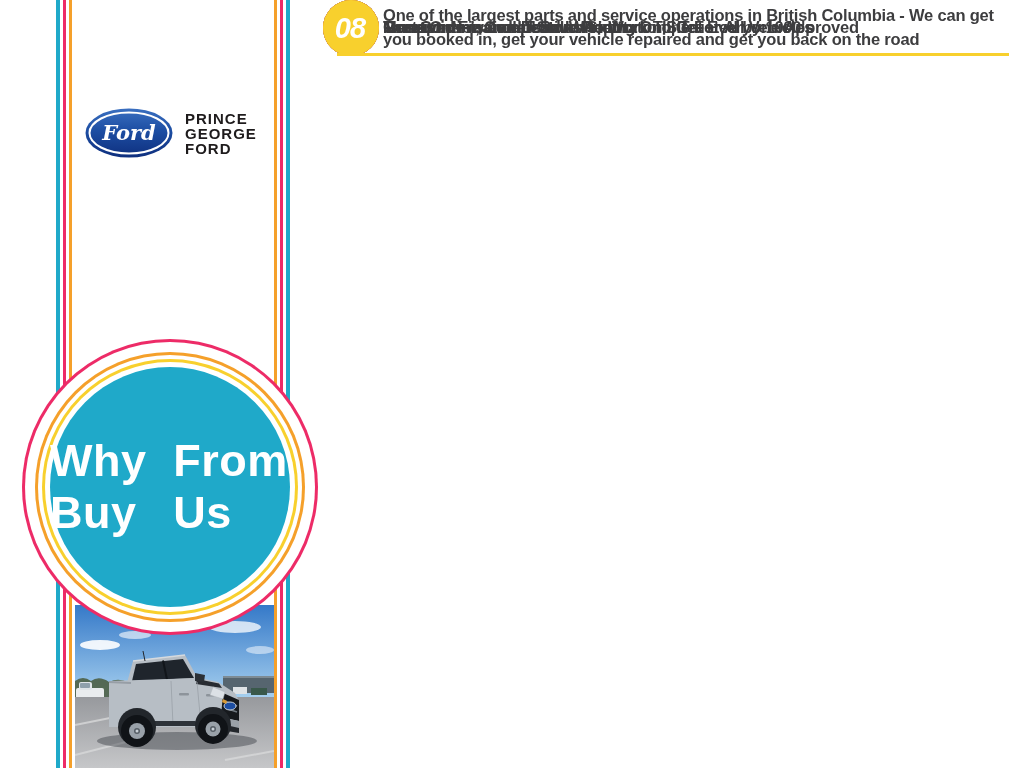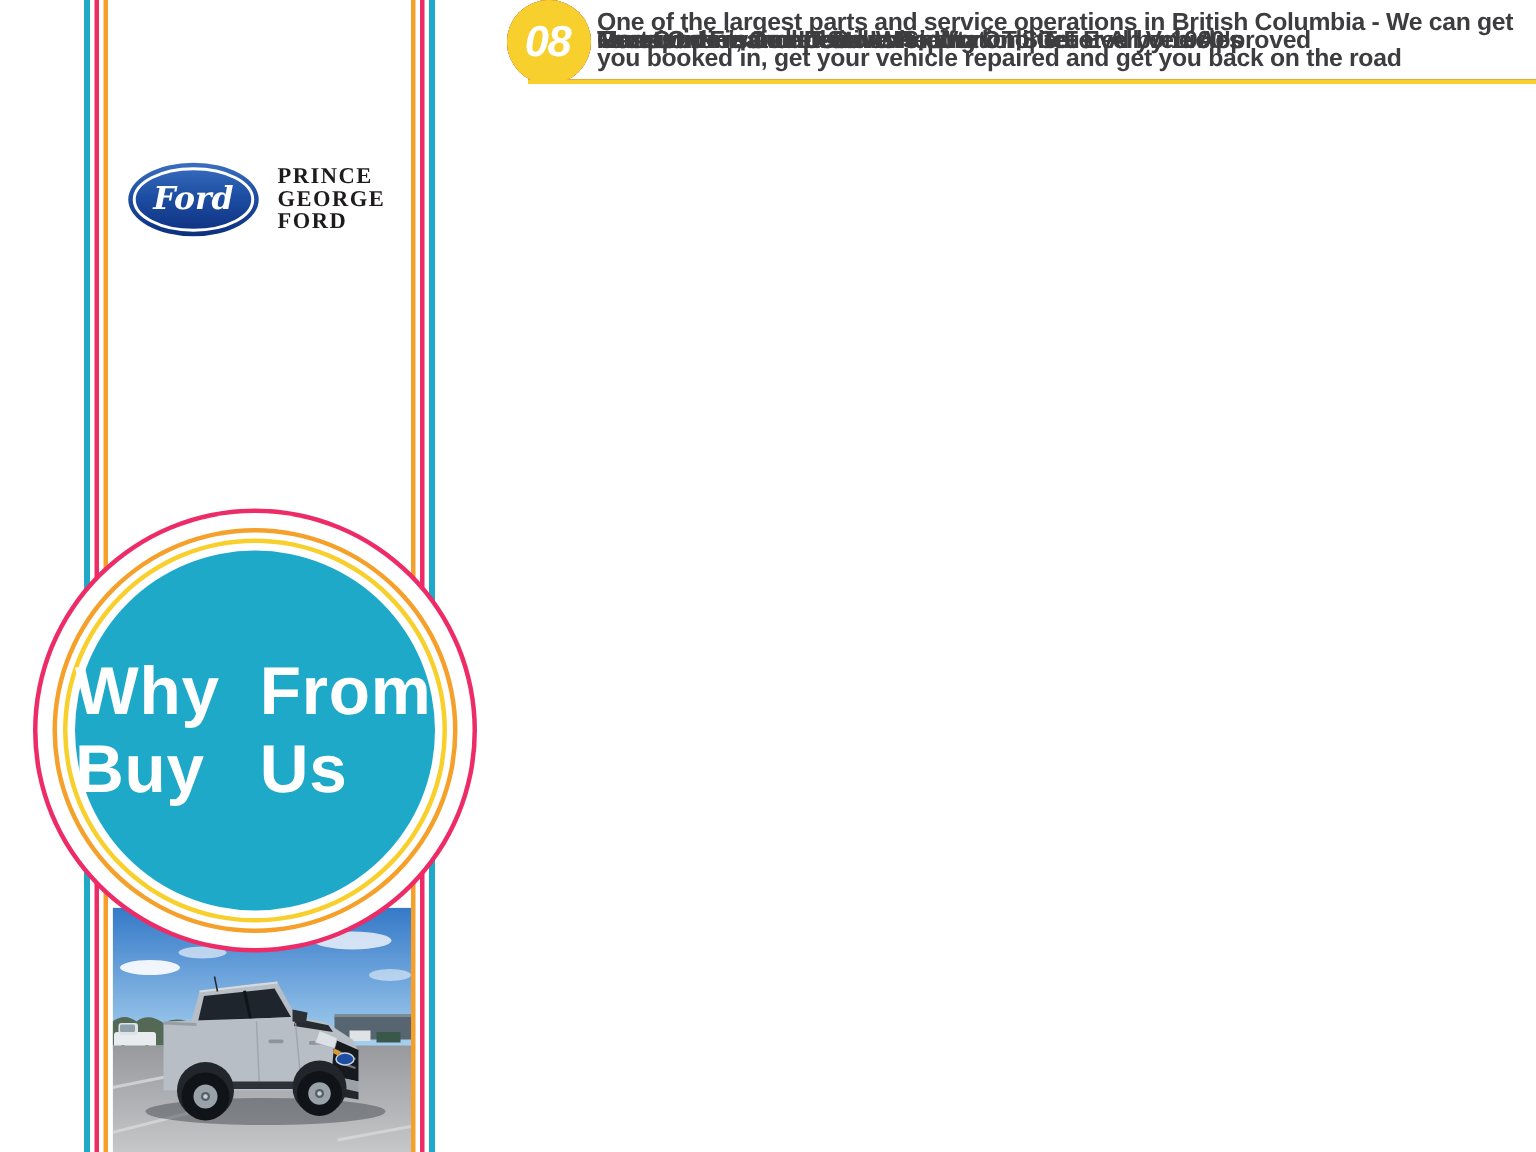--- a/index.html
+++ b/index.html
@@ -15,39 +15,39 @@
   .s-l-orange{left:69px;width:3px;background:var(--orange);}
   .s-r-orange{left:274px;width:3px;background:var(--orange);}
   .s-r-pink  {left:280px;width:3px;background:var(--pink);}
   .s-r-teal  {left:286px;width:4px;background:var(--teal);}
 
   
   .logo-wrap{position:absolute;left:85px;top:108px;display:flex;align-items:center;z-index:3;}
   .ford-oval{width:88px;height:50px;display:block;}
   .dealer-name{
     margin-left:12px;font-weight:700;font-size:15px;line-height:15px;
-    letter-spacing:1px;color:#1e1b1c;white-space:pre;font-family:Liberation Serif, serif;
+    letter-spacing:1px;color:#1e1b1c;white-space:pre;
   }
 
   
   .hero-circle{
     position:absolute;left:50px;top:367px;width:240px;height:240px;border-radius:50%;
     background:var(--teal);z-index:4;
     box-shadow:0 0 0 5px #fff,0 0 0 8px var(--yellow),0 0 0 12px #fff,
                0 0 0 15px var(--orange),0 0 0 25px #fff,0 0 0 28px var(--pink);
     display:flex;flex-direction:row;align-items:center;justify-content:center;
   }
   .hero-line{color:#fff;font-weight:700;font-size:45px;line-height:52px;letter-spacing:.5px;}
 
   
   .photo{position:absolute;left:75px;top:605px;width:199px;height:163px;z-index:2;overflow:hidden;}
   .photo svg{display:block;width:100%;height:100%;}
 
   
-  .item{position:absolute;left:338px;width:686px;height:58px;z-index:3;}
+  .item{position:absolute;left:323px;width:686px;height:58px;z-index:3;}
   .item:nth-of-type(1){top:30px;}
   .item:nth-of-type(2){top:120px;}
   .item:nth-of-type(3){top:210px;}
   .item:nth-of-type(4){top:300px;}
   .item:nth-of-type(5){top:390px;}
   .item:nth-of-type(6){top:481px;}
   .item:nth-of-type(7){top:587px;}
   .item:nth-of-type(8){top:680px;}
   .num-circle{
     position:absolute;left:0;top:0;width:56px;height:56px;border-radius:50%;

